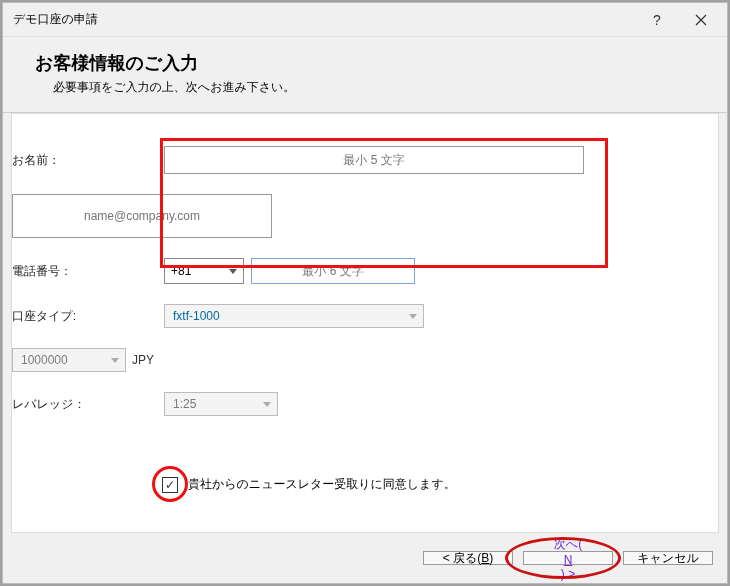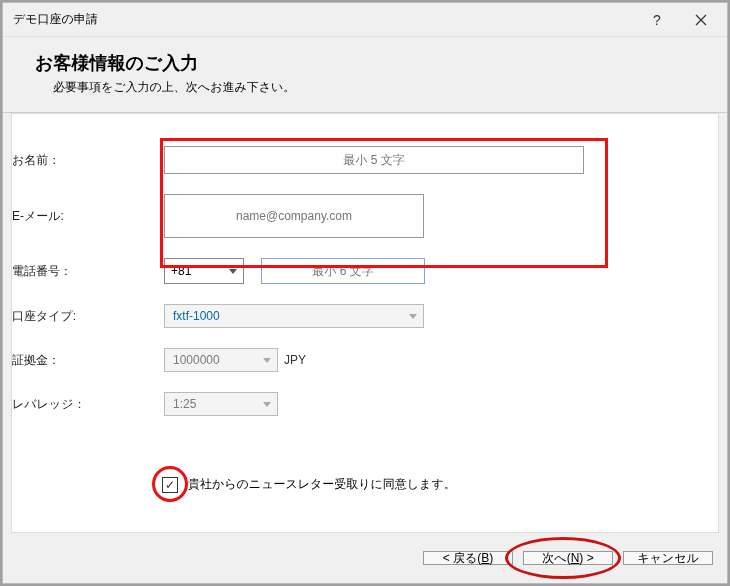--- a/index.html
+++ b/index.html
@@ -95,21 +95,21 @@
     }
     .email-input {
       width: 260px;
       height: 44px;
       border: 1px solid #999;
       text-align: center;
       font-size: 12px;
       color: #d25656;
       background: #fff;
     }
-    .phone-group { display: flex; gap: 17px; }
+    .phone-group { display: flex; gap: 7px; }
     .phone-cc {
       width: 80px;
       height: 26px;
       border: 1px solid #888;
       background: #fff;
       font-size: 12px;
       padding-left: 6px;
       display: flex;
       align-items: center;
       justify-content: space-between;
@@ -216,21 +216,21 @@
       min-width: 90px;
       height: 14px;
       border: 1px solid #999;
       background: #f8f8f8;
       font-size: 12px;
       display: flex;
       align-items: center;
       justify-content: center;
       padding: 0 12px;
     }
-    .btn.disabled { color: #000000; }
+    .btn.disabled { color: #6d28d9; flex-direction: column; }
     .btn .ul { text-decoration: underline; }
     .next-red-ellipse {
       position: absolute;
       right: 106px;
       top: 4px;
       width: 116px;
       height: 42px;
       border: 3px solid #c11;
       border-radius: 50%;
       pointer-events: none;
@@ -259,21 +259,20 @@
     <div class="red-box"></div>
 
     <div class="form-rows">
 
       <div class="form-row">
         <div class="form-label">お名前：</div>
         <input class="name-input" placeholder="最小 5 文字" style="">
       </div>
 
       <div class="form-row">
-        <div class="form-label">E-メール:</div>
         <input class="email-input" placeholder="name@company.com" style="">
       </div>
 
       <div class="form-row">
         <div class="form-label">電話番号：</div>
         <div class="phone-group">
           <div class="phone-cc">
             <span>+81</span>
             <span class="dd-arrow">
               <svg width="8" height="5" viewBox="0 0 8 5">
@@ -291,21 +290,20 @@
           <span>fxtf-1000</span>
           <span class="dd-arrow">
             <svg width="8" height="5" viewBox="0 0 8 5">
                 <path d="M0 0 L4 5 L8 0 Z" fill="#aaa"></path>
               </svg>
           </span>
         </div>
       </div>
 
       <div class="form-row">
-        <div class="form-label">証拠金：</div>
         <div class="deposit-field">
           <span>1000000</span>
           <span class="dd-arrow">
             <svg width="8" height="5" viewBox="0 0 8 5">
                 <path d="M0 0 L4 5 L8 0 Z" fill="#aaa"></path>
               </svg>
           </span>
         </div>
         <span class="currency-label">JPY</span>
       </div>

